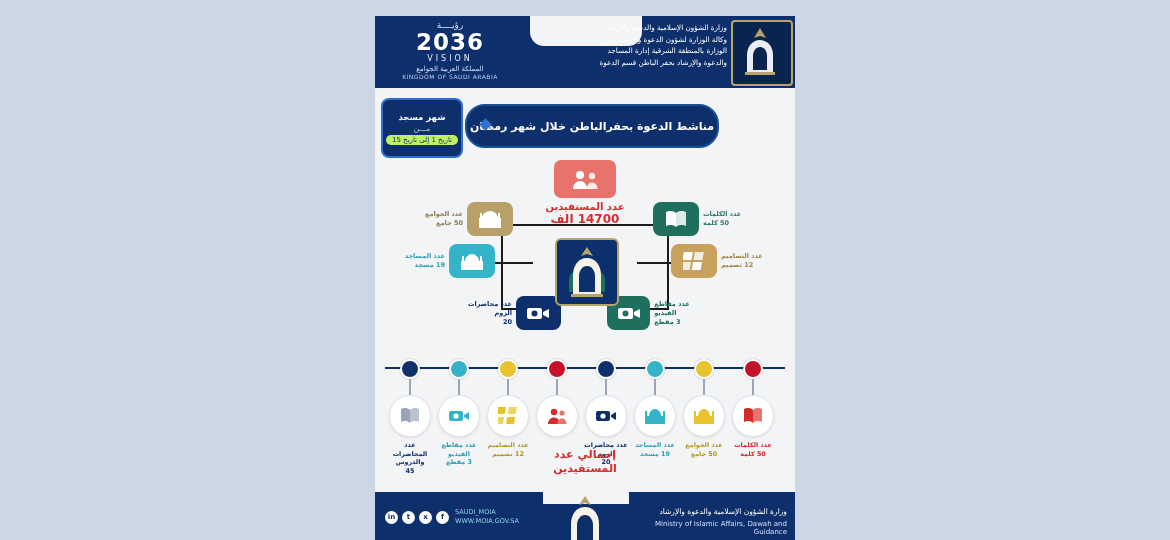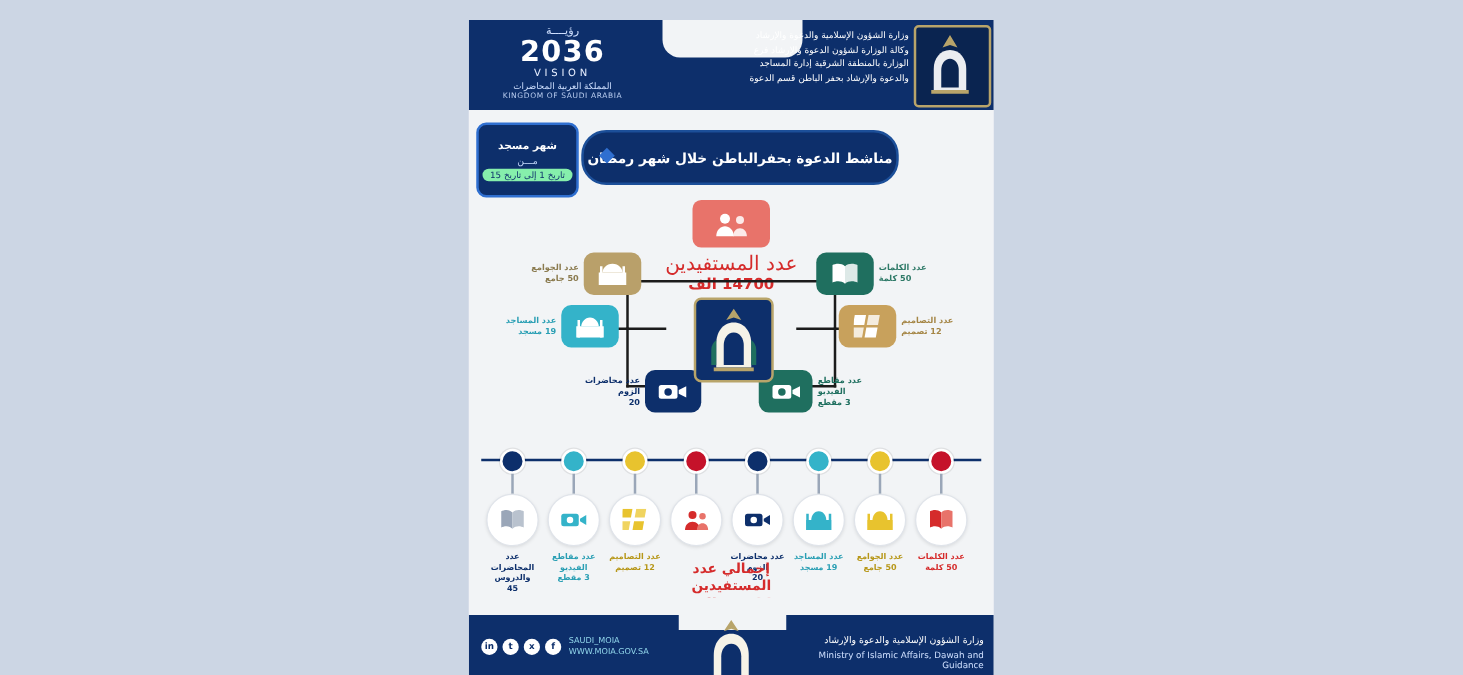--- a/index.html
+++ b/index.html
@@ -68,34 +68,34 @@
     position:absolute;left:6px;top:82px;width:78px;height:56px;
     background:#0d2f6b;border-radius:8px;
     border:2px solid #2f6fd0;
     color:#fff;text-align:center;direction:rtl;
     display:flex;flex-direction:column;align-items:center;justify-content:center;
     gap:2px;
   }
   .datebadge .l1{font-size:8.5px;font-weight:bold;}
   .datebadge .l2{font-size:7.5px;color:#bcd2f5;}
   .datebadge .l3{
-    font-size:7px;background:#86efac;color:#0d2f6b;border-radius:8px;
+    font-size:7px;background:#bef264;color:#0d2f6b;border-radius:8px;
     padding:1px 6px;
   }
   
   .diagram{position:absolute;left:0;top:140px;width:420px;height:200px;}
   .benefic{
     position:absolute;left:151px;top:4px;width:118px;height:70px;
     text-align:center;
   }
   .benefic .icon{
     width:62px;height:38px;margin:0 auto;background:#e8736a;border-radius:7px;
     display:flex;align-items:center;justify-content:center;
   }
-  .benefic .t1{color:#d52b2b;font-size:16px;font-weight:normal;margin-top:3px;direction:rtl;}
+  .benefic .t1{color:#d52b2b;font-size:10px;font-weight:bold;margin-top:3px;direction:rtl;}
   .benefic .t2{color:#d52b2b;font-size:12px;font-weight:bold;direction:rtl;}
   .node{position:absolute;width:96px;}
   .node .box{
     width:46px;height:34px;border-radius:8px;
     display:flex;align-items:center;justify-content:center;
   }
   .node .lbl{font-size:6.5px;line-height:9px;direction:rtl;font-weight:bold;}
   .node.right{display:flex;flex-direction:row;align-items:center;gap:4px;}
   .node.left{display:flex;flex-direction:row-reverse;align-items:center;gap:4px;}
   .node .lbl.t-al{text-align:left;}
@@ -158,21 +158,21 @@
 <div id="page">
   <div id="poster">
 
     <div class="header">
       <div class="notch"></div>
 
       <div class="vision">
         <div class="v-ar">رؤيــــة</div>
         <div class="v-num">2036</div>
         <div class="v-en">VISION</div>
-        <div class="v-k1">المملكة العربية المحاضرات</div>
+        <div class="v-k1">المملكة العربية الجوامع</div>
         <div class="v-k2">KINGDOM OF SAUDI ARABIA</div>
       </div>
 
       <div class="minheader">
         <div>وزارة الشؤون الإسلامية والدعوة والإرشاد</div>
         <div>وكالة الوزارة لشؤون الدعوة والإرشاد فرع</div>
         <div>الوزارة بالمنطقة الشرقية إدارة المساجد</div>
         <div>والدعوة والإرشاد بحفر الباطن قسم الدعوة</div>
       </div>
 

